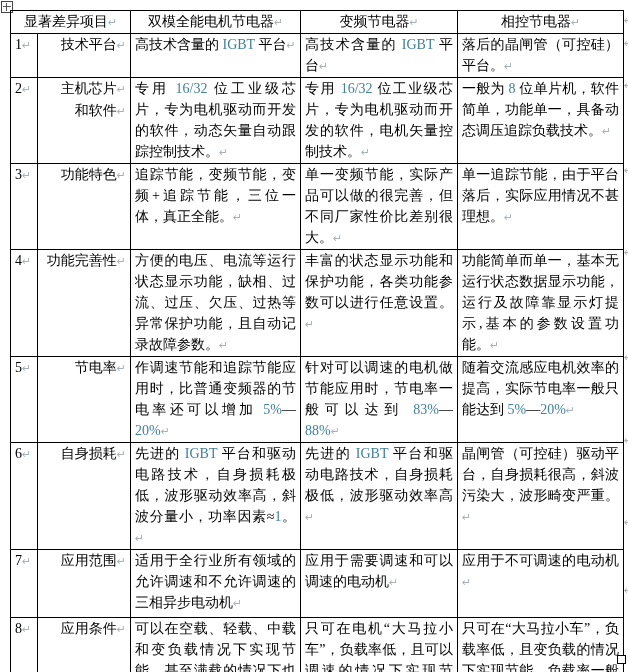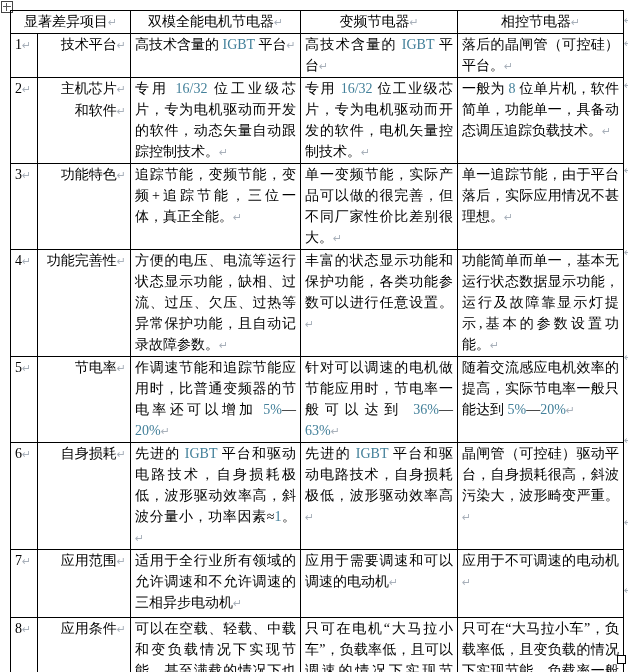--- a/index.html
+++ b/index.html
@@ -72,21 +72,21 @@
       <td class="txt num">4<span class="pm">↵</span></td>
       <td class="txt item-cell">功能完善性<span class="pm">↵</span></td>
       <td class="txt body-cell">方便的电压、电流等运行状态显示功能，缺相、过流、过压、欠压、过热等异常保护功能，且自动记录故障参数。<span class="pm">↵</span></td>
       <td class="txt body-cell">丰富的状态显示功能和保护功能，各类功能参数可以进行任意设置。<span class="pm">↵</span></td>
       <td class="txt body-cell">功能简单而单一，基本无运行状态数据显示功能，运行及故障靠显示灯提示,基本的参数设置功能。<span class="pm">↵</span></td>
     </tr>
     <tr style="height:83px">
       <td class="txt num">5<span class="pm">↵</span></td>
       <td class="txt item-cell">节电率<span class="pm">↵</span></td>
       <td class="txt body-cell">作调速节能和追踪节能应用时，比普通变频器的节电率还可以增加 <span class="lat">5%</span>—<span class="lat">20%</span><span class="pm">↵</span></td>
-      <td class="txt body-cell">针对可以调速的电机做节能应用时，节电率一般可以达到 <span class="lat">36%</span>—<span class="lat">63%</span><span class="pm">↵</span></td>
+      <td class="txt body-cell">针对可以调速的电机做节能应用时，节电率一般可以达到 <span class="lat">83%</span>—<span class="lat">88%</span><span class="pm">↵</span></td>
       <td class="txt body-cell">随着交流感应电机效率的提高，实际节电率一般只能达到 <span class="lat">5%</span>—<span class="lat">20%</span><span class="pm">↵</span></td>
     </tr>
     <tr style="height:82px">
       <td class="txt num">6<span class="pm">↵</span></td>
       <td class="txt item-cell">自身损耗<span class="pm">↵</span></td>
       <td class="txt body-cell">先进的 <span class="lat">IGBT</span> 平台和驱动电路技术，自身损耗极低，波形驱动效率高，斜波分量小，功率因素≈<span class="lat">1</span>。<span class="pm">↵</span></td>
       <td class="txt body-cell">先进的 <span class="lat">IGBT</span> 平台和驱动电路技术，自身损耗极低，波形驱动效率高<span class="pm">↵</span></td>
       <td class="txt body-cell">晶闸管（可控硅）驱动平台，自身损耗很高，斜波污染大，波形畸变严重。<span class="pm">↵</span></td>
     </tr>
     <tr style="height:68px">

